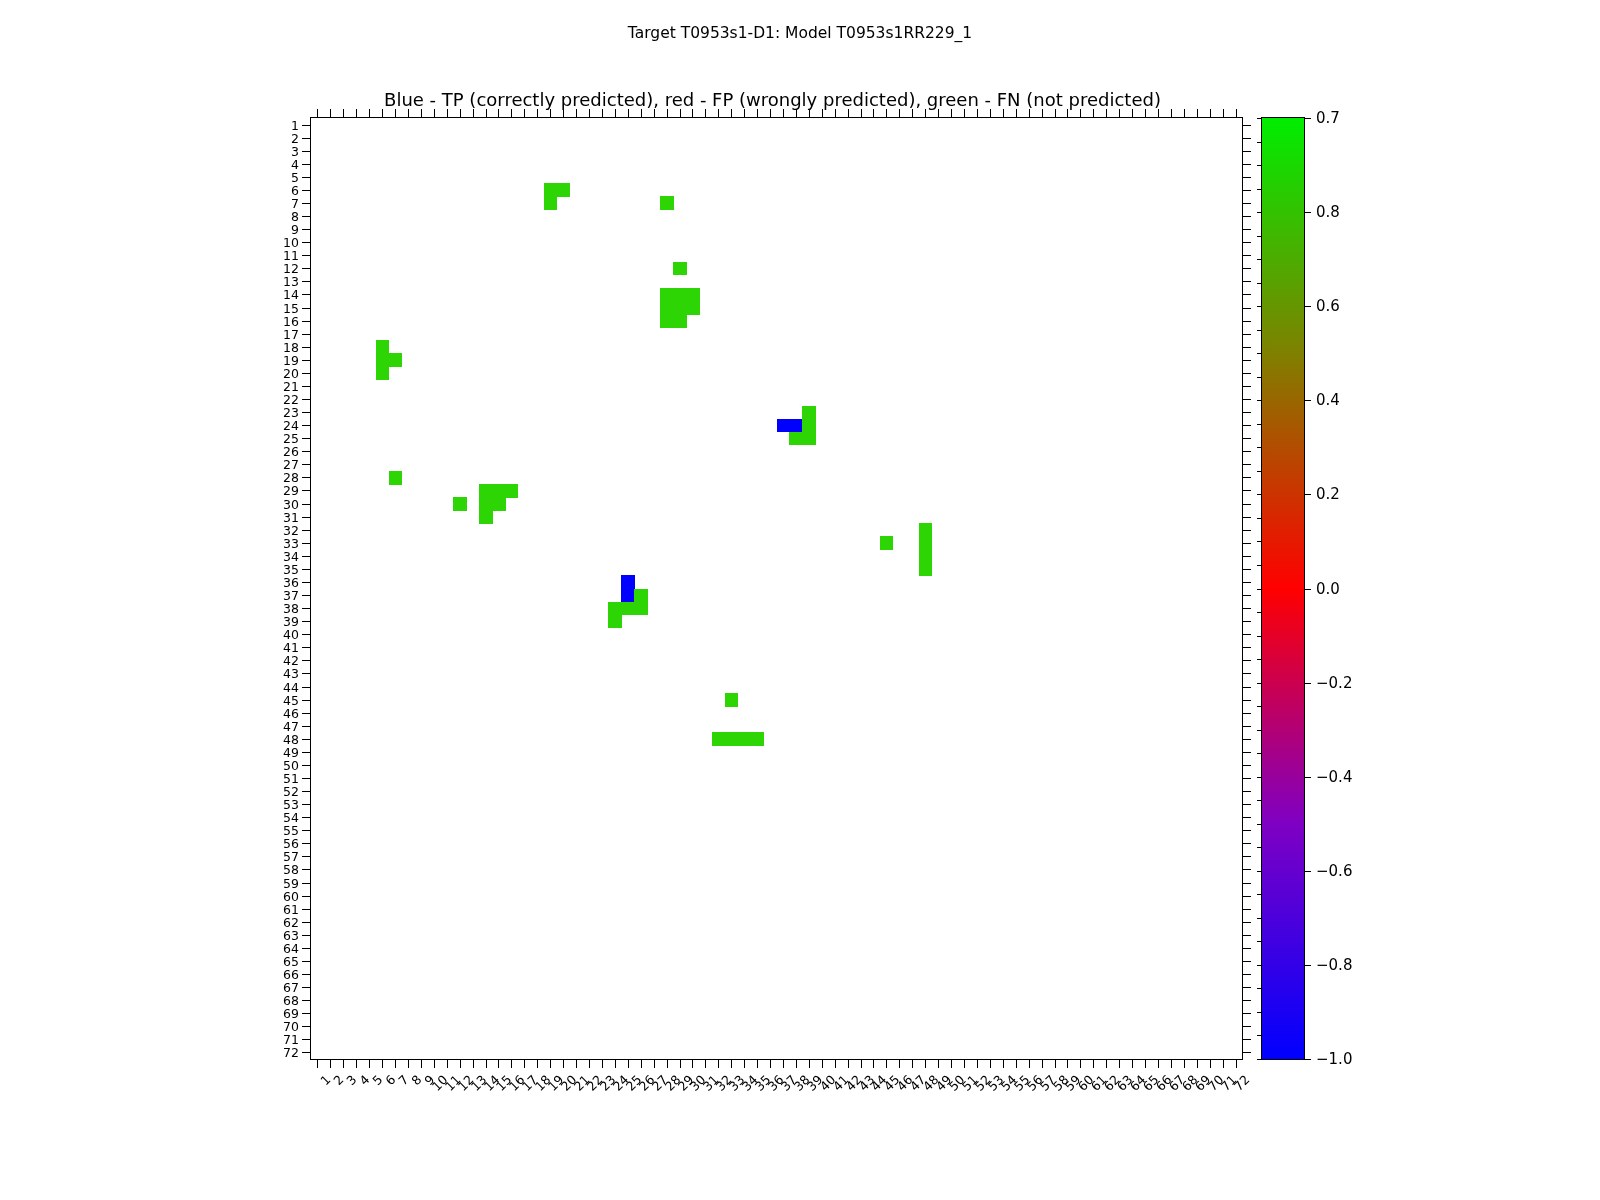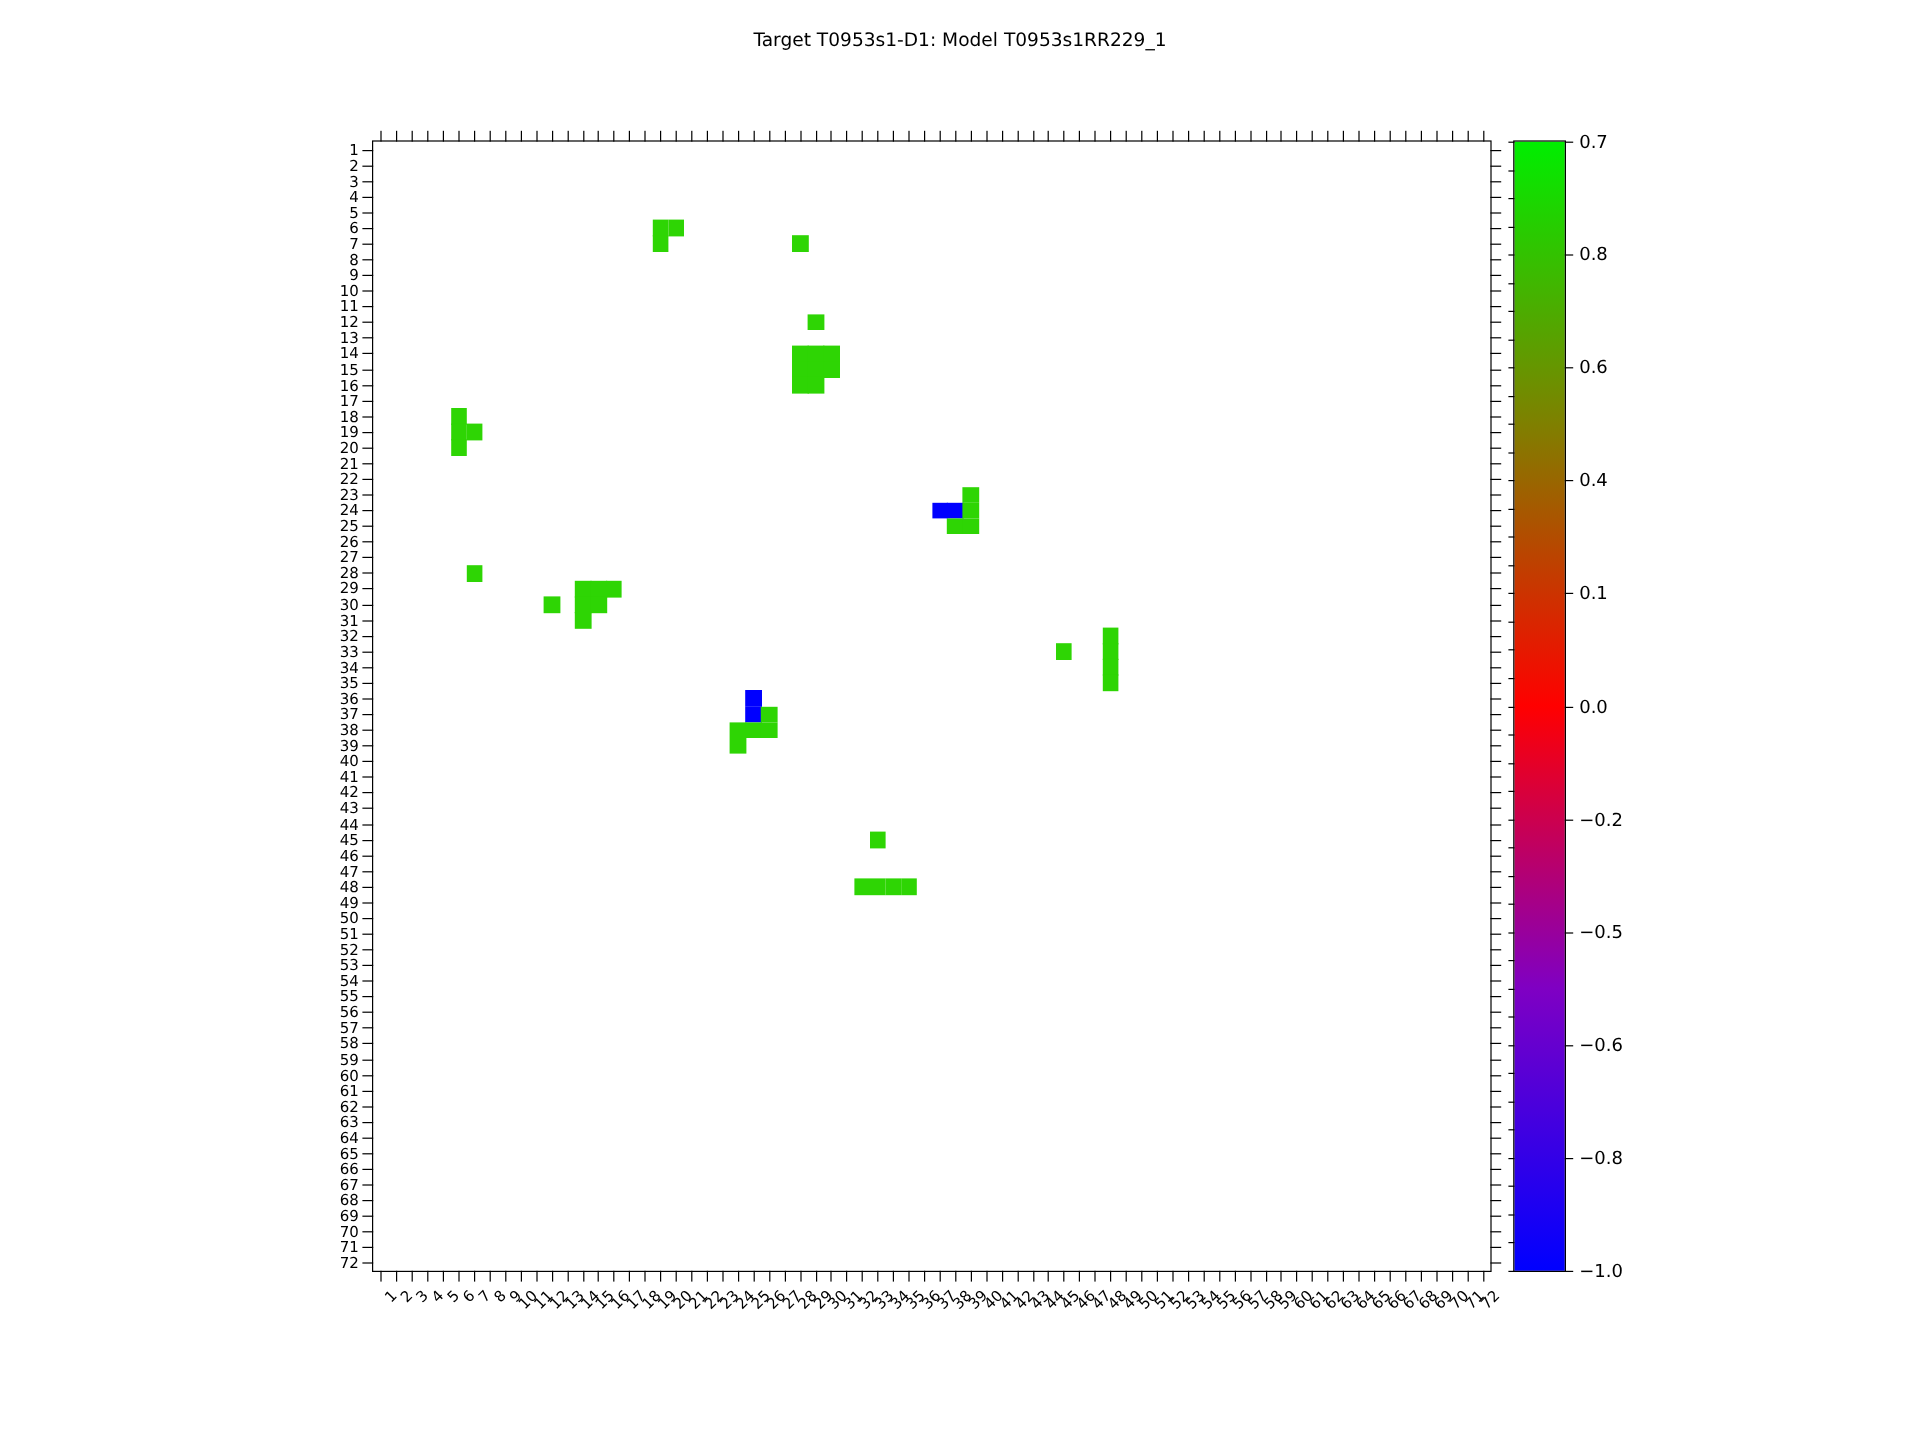--- a/index.html
+++ b/index.html
@@ -63,20 +63,21 @@
 </style>
 </head>
 <body>
 
 <div id="figure">
 
   <div class="suptitle">
     <div>Target T0953s1-D1: Model T0953s1RR229_1</div>
   </div>
 
+  <div class="axtitle">Blue - TP (correctly predicted), red - FP (wrongly predicted), green - FN (not predicted)</div>
 
   <div id="axes">
     <div id="cells">
         <div class="cell" style="left: 232.75px; top: 65.3472px; width: 13.5306px; height: 13.6694px; background: rgb(46, 213, 4);"></div>
         <div class="cell" style="left: 245.681px; top: 65.3472px; width: 13.5306px; height: 13.6694px; background: rgb(46, 213, 4);"></div>
         <div class="cell" style="left: 232.75px; top: 78.4167px; width: 13.5306px; height: 13.6694px; background: rgb(46, 213, 4);"></div>
         <div class="cell" style="left: 349.125px; top: 78.4167px; width: 13.5306px; height: 13.6694px; background: rgb(46, 213, 4);"></div>
         <div class="cell" style="left: 362.056px; top: 143.764px; width: 13.5306px; height: 13.6694px; background: rgb(46, 213, 4);"></div>
         <div class="cell" style="left: 349.125px; top: 169.903px; width: 13.5306px; height: 13.6694px; background: rgb(46, 213, 4);"></div>
         <div class="cell" style="left: 362.056px; top: 169.903px; width: 13.5306px; height: 13.6694px; background: rgb(46, 213, 4);"></div>
@@ -564,27 +565,27 @@
     <div id="cbticks">
         <div class="cbtick" style="top: 0px;"></div>
         <div class="cblabel" style="top: 0px;">0.7</div>
         <div class="cbtick" style="top: 94.1px;"></div>
         <div class="cblabel" style="top: 94.1px;">0.8</div>
         <div class="cbtick" style="top: 188.2px;"></div>
         <div class="cblabel" style="top: 188.2px;">0.6</div>
         <div class="cbtick" style="top: 282.3px;"></div>
         <div class="cblabel" style="top: 282.3px;">0.4</div>
         <div class="cbtick" style="top: 376.4px;"></div>
-        <div class="cblabel" style="top: 376.4px;">0.1</div>
+        <div class="cblabel" style="top: 376.4px;">0.2</div>
         <div class="cbtick" style="top: 470.5px;"></div>
         <div class="cblabel" style="top: 470.5px;">0.0</div>
         <div class="cbtick" style="top: 564.6px;"></div>
         <div class="cblabel" style="top: 564.6px;">−0.2</div>
         <div class="cbtick" style="top: 658.7px;"></div>
-        <div class="cblabel" style="top: 658.7px;">−0.5</div>
+        <div class="cblabel" style="top: 658.7px;">−0.4</div>
         <div class="cbtick" style="top: 752.8px;"></div>
         <div class="cblabel" style="top: 752.8px;">−0.6</div>
         <div class="cbtick" style="top: 846.9px;"></div>
         <div class="cblabel" style="top: 846.9px;">−0.8</div>
         <div class="cbtick" style="top: 941px;"></div>
         <div class="cblabel" style="top: 941px;">−1.0</div>
         <div class="cbtick-minor" style="top: 0px;"></div>
         <div class="cbtick-minor" style="top: 23.525px;"></div>
         <div class="cbtick-minor" style="top: 47.05px;"></div>
         <div class="cbtick-minor" style="top: 70.575px;"></div>

